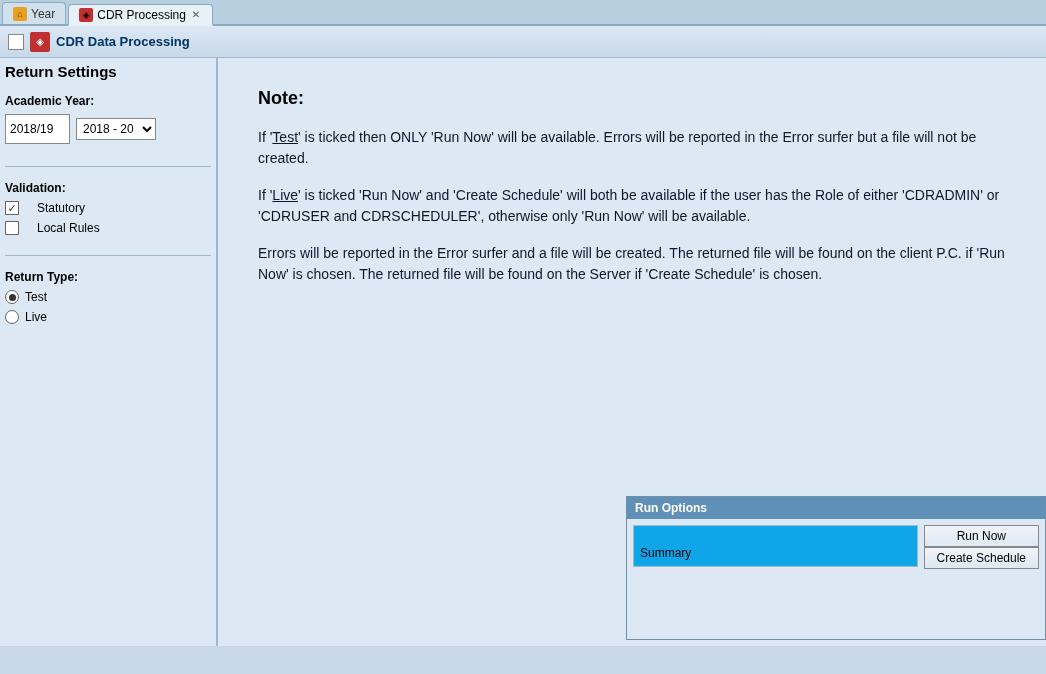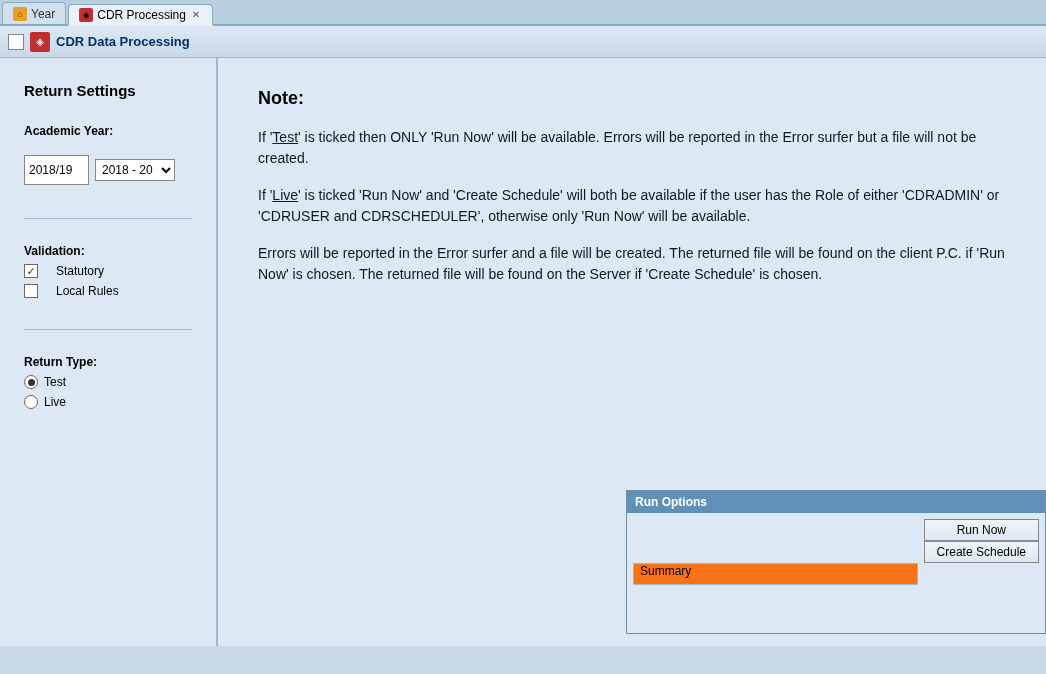--- a/index.html
+++ b/index.html
@@ -98,24 +98,24 @@
       height: calc(674px - 28px - 26px - 32px);
       background: #c8d8e8;
     }
 
     
     .left-panel {
       width: 218px;
       min-width: 218px;
       background: #dce8f4;
       border-right: 2px solid #a0b8cc;
-      padding: 24px;
+      padding: 5px;
       display: flex;
       flex-direction: column;
-      gap: 11px;
+      gap: 0;
     }
 
     .section-title {
       font-weight: bold;
       font-size: 15px;
       color: #000;
       margin-bottom: 14px;
     }
 
     .field-label {
@@ -241,21 +241,21 @@
     }
 
     .note-text u {
       text-decoration: underline;
     }
 
     
     .run-options-panel {
       position: absolute;
       right: 0;
-      bottom: 12px;
+      bottom: 6px;
       width: 420px;
       border: 1px solid #7090a8;
       background: #dce8f4;
     }
 
     .run-options-header {
       background: #6090b8;
       color: white;
       font-size: 12px;
       font-weight: bold;
@@ -265,26 +265,25 @@
     .run-options-body {
       display: flex;
       align-items: flex-start;
       padding: 6px;
       gap: 6px;
       min-height: 120px;
     }
 
     .summary-label {
       font-size: 12px;
-      background: #f97316;
-      padding: 0 6px;
+      background: #0ea5e9;
+      padding: 20px 6px;
       border: 1px solid #a0b8cc;
       flex: 1;
       height: 22px;
-      margin-top: 44px;
     }
 
     .run-buttons {
       display: flex;
       flex-direction: column;
       gap: 0;
     }
 
     .run-button {
       background: linear-gradient(to bottom, #f0f4f8, #dce8f4);

